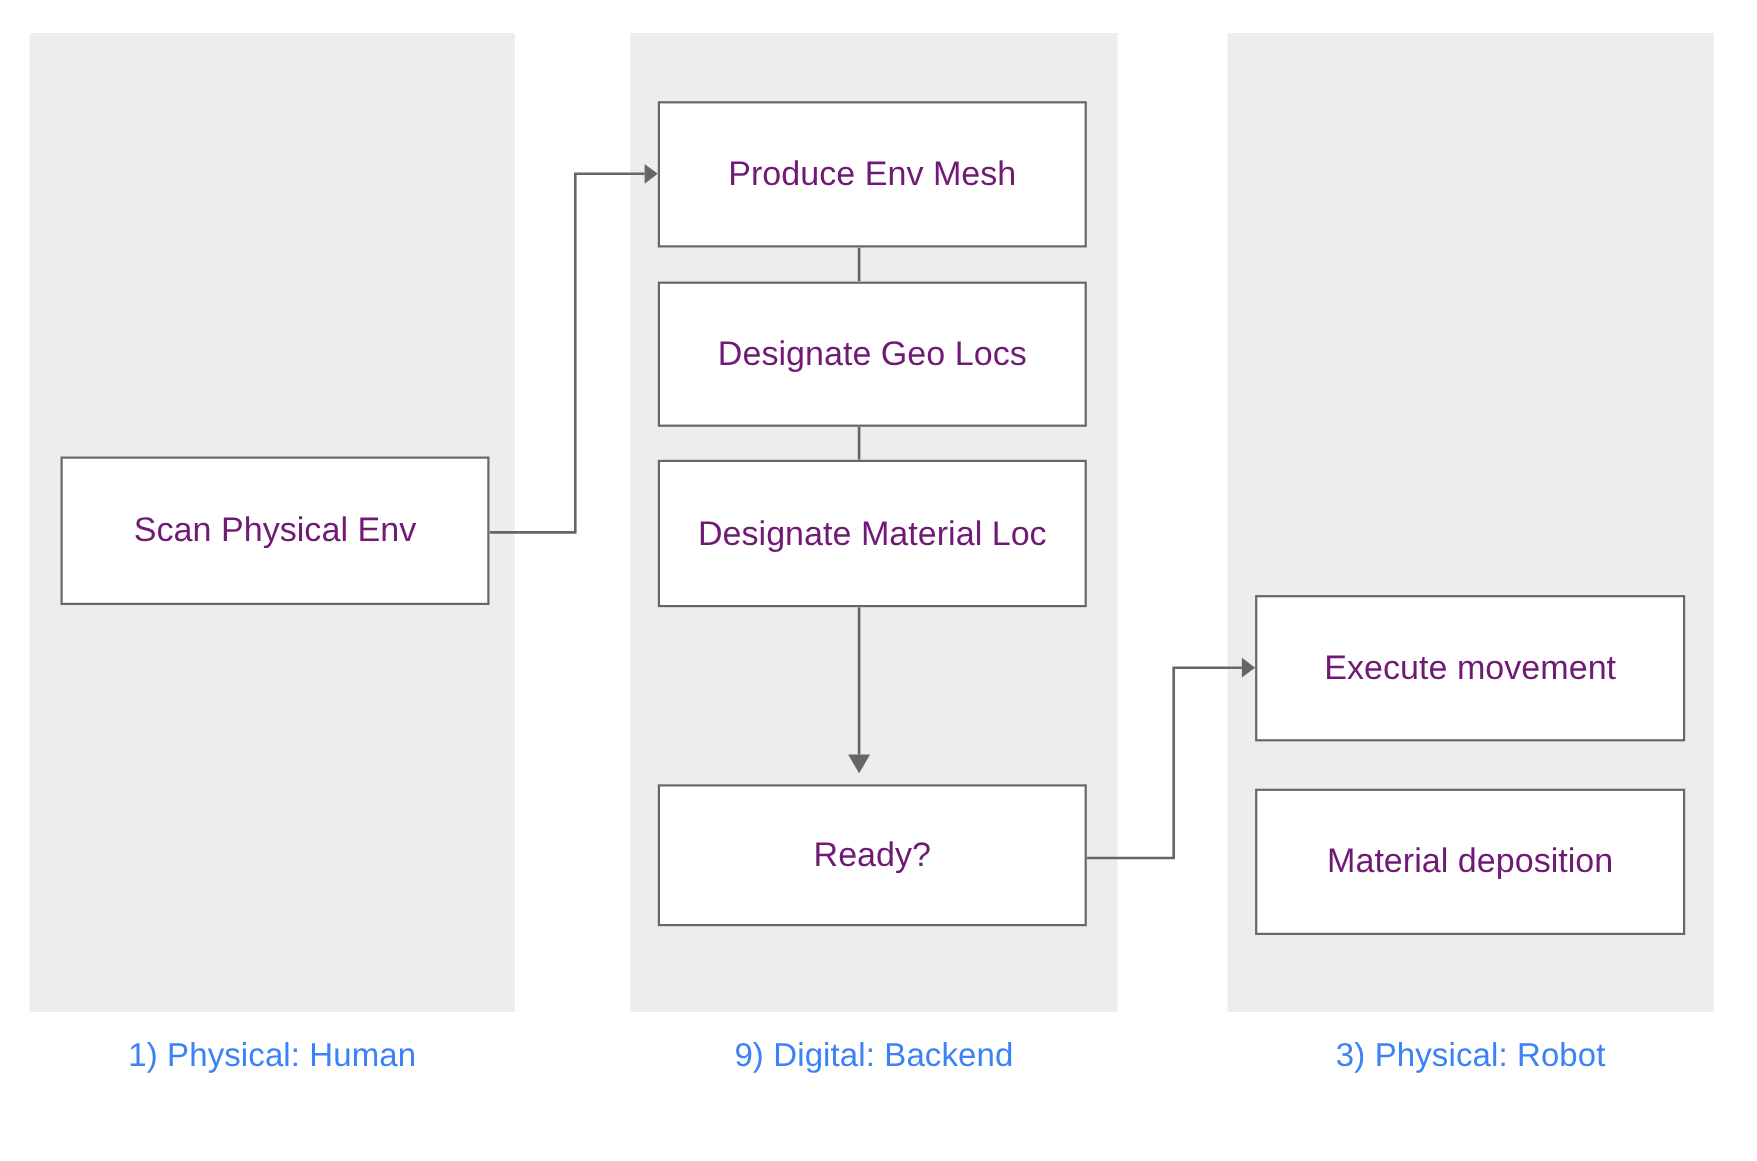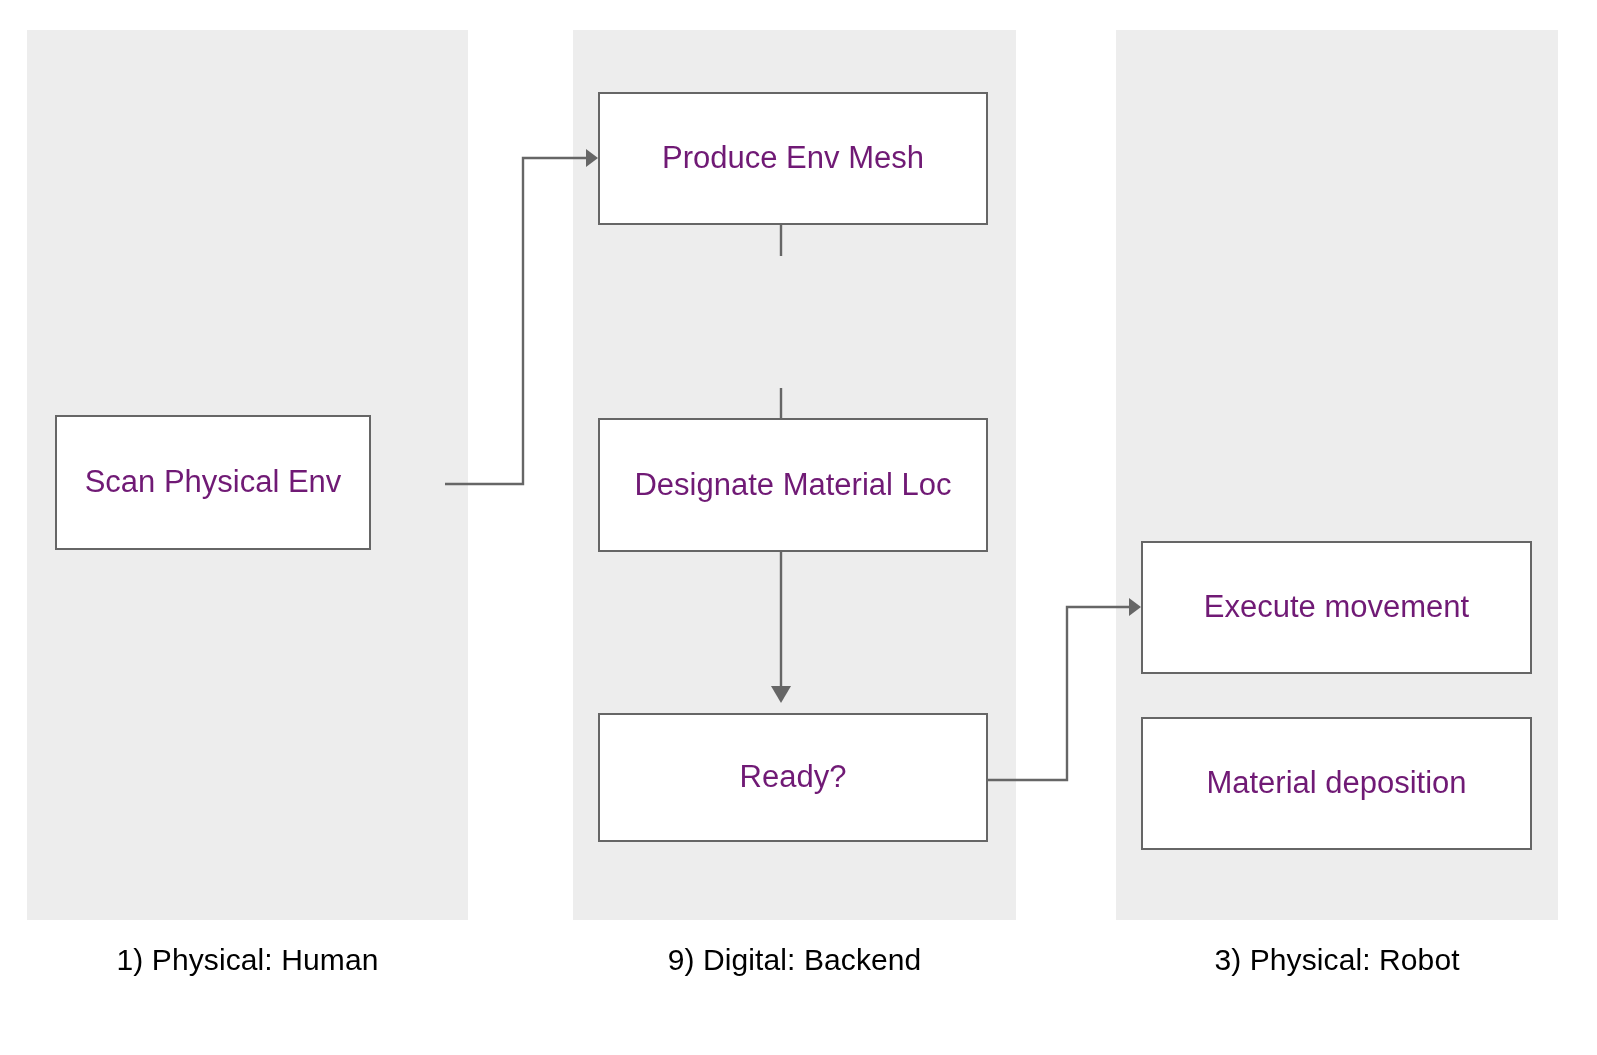--- a/index.html
+++ b/index.html
@@ -23,21 +23,21 @@
     top: 30px;
     height: 890px;
   }
   .lane-label {
     position: absolute;
     top: 936px;
     height: 48px;
     line-height: 48px;
     text-align: center;
     font-size: 30px;
-    color: #000000;
+    color: #3b82f6;
     letter-spacing: 0.1px;
     white-space: nowrap;
   }
   .node {
     position: absolute;
     background: #ffffff;
     border: 2px solid #666666;
     box-sizing: border-box;
     display: flex;
     align-items: center;
@@ -99,28 +99,31 @@
       <line x1="781" y1="552" x2="781" y2="686"></line>
       <polygon points="771,686 791,686 781,703"></polygon>
     </g>
 
     <g>
       <path d="M 988 780 L 1067 780 L 1067 607 L 1129 607"></path>
       <polygon points="1129,598 1141,607 1129,616"></polygon>
     </g>
   </svg>
 
-  <div class="node" style="left:55px;  top:415px; width:316px; height:135px;">
+  <div class="node" style="left:55px;  top:415px; width:390px; height:135px;">
     <span class="node-text">Scan Physical Env</span>
   </div>
 
   <div class="node" style="left:598px; top:92px;  width:390px; height:133px;">
     <span class="node-text">Produce Env Mesh</span>
   </div>
 
+  <div class="node" style="left:598px; top:256px; width:390px; height:132px;">
+    <span class="node-text">Designate Geo Locs</span>
+  </div>
 
   <div class="node" style="left:598px; top:418px; width:390px; height:134px;">
     <span class="node-text">Designate Material Loc</span>
   </div>
 
   <div class="node" style="left:598px; top:713px; width:390px; height:129px;">
     <span class="node-text">Ready?</span>
   </div>
 
   <div class="node" style="left:1141px; top:541px; width:391px; height:133px;">

